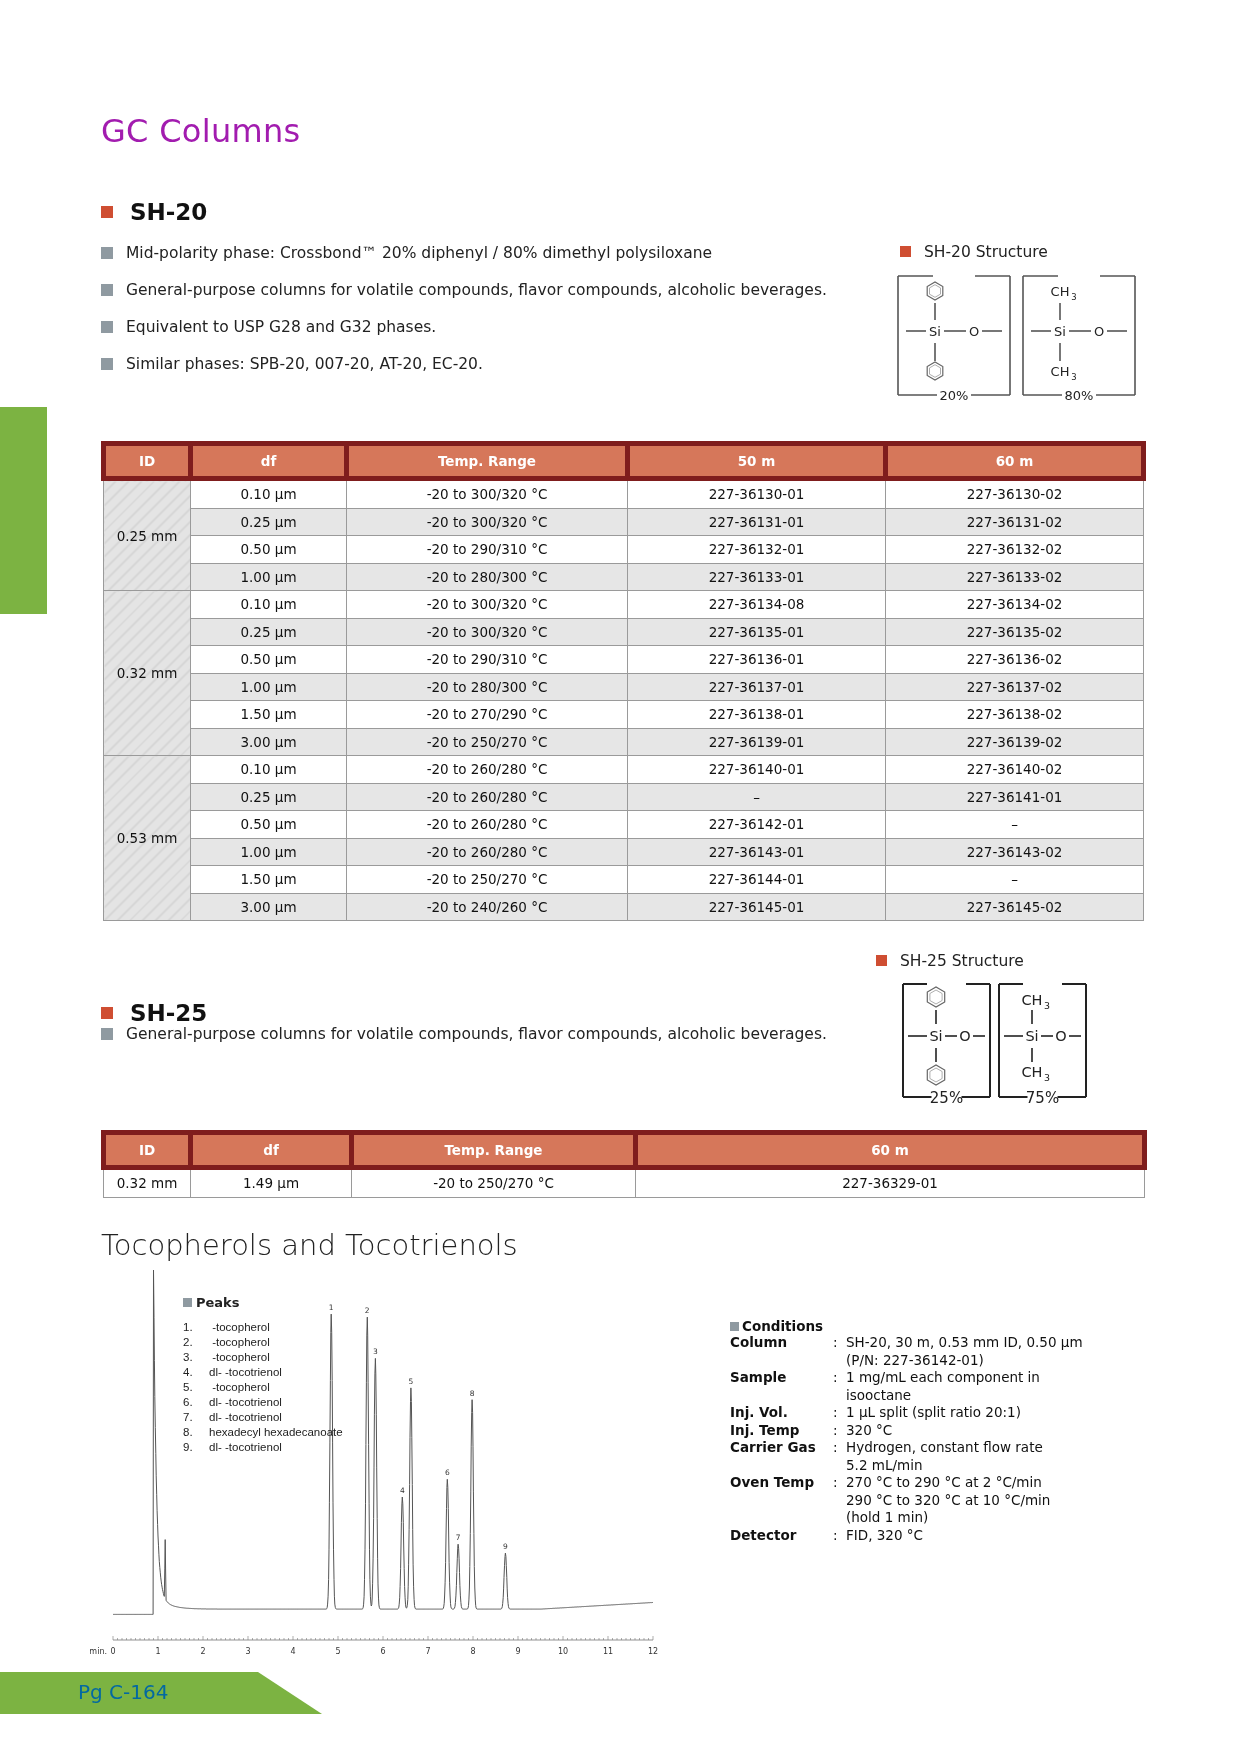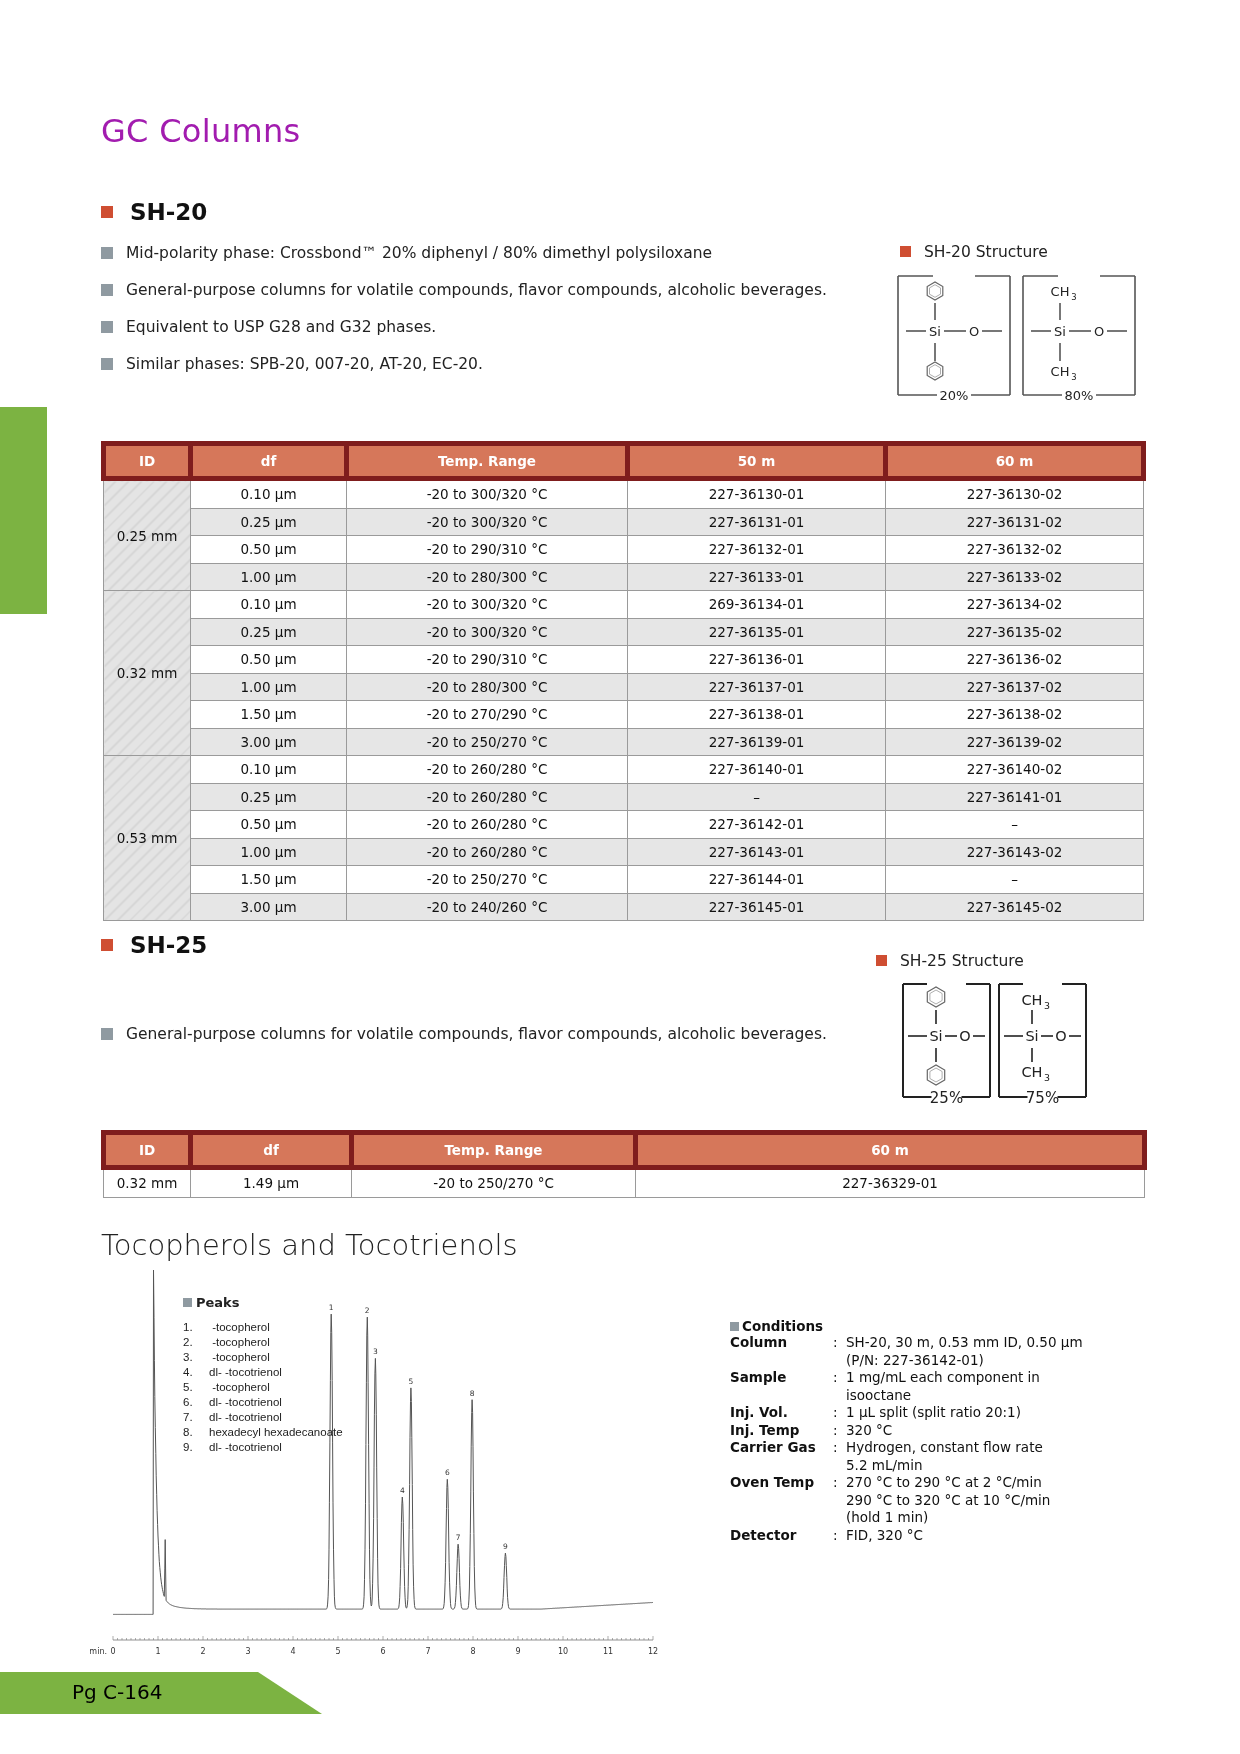--- a/index.html
+++ b/index.html
@@ -31,21 +31,21 @@
   .peaks .row { height: 15px; line-height: 15px; }
   .peaks .num { display: inline-block; width: 26px; }
   .cond { position: absolute; left: 730px; top: 1318px; font-size: 13.5px; color: #111; }
   .cond .hd { font-weight: bold; }
   .cond .hd .gsq { display:inline-block; width:9px; height:9px; background:#8f9aa1; margin-right:3px; }
   .cond .row { display: flex; line-height: 17.5px; }
   .cond .k { width: 103px; font-weight: bold; flex: none; }
   .cond .colon { width: 13px; flex: none; }
   .cond .v { white-space: pre-line; }
   .footer-tab { position: absolute; left: 0; top: 1672px; width: 322px; height: 42px; }
-  .footer-tab .txt { position: absolute; left: 72px; top: 8px; color: #000000; font-size: 20px; }
+  .footer-tab .txt { position: absolute; left: 78px; top: 8px; color: #0369a1; font-size: 20px; }
   #chrom { position: absolute; left: 90px; top: 1270px; }
 </style>
 </head>
 <body>
 
 <div class="side-tab"></div>
 
 <div class="page-title">GC Columns</div>
 
 <div class="section-h" style="left:101px; top:199px;">
@@ -151,21 +151,21 @@
       <tr class="alt">
         <td class="c">1.00 µm</td>
         <td class="c">-20 to 280/300 °C</td>
         <td class="c">227-36133-01</td>
         <td class="c">227-36133-02</td>
       </tr>
       <tr>
         <td class="idcell" rowspan="6">0.32 mm</td>
         <td class="c">0.10 µm</td>
         <td class="c">-20 to 300/320 °C</td>
-        <td class="c">269-36134-01</td>
+        <td class="c">227-36134-08</td>
         <td class="c">227-36134-02</td>
       </tr>
       <tr class="alt">
         <td class="c">0.25 µm</td>
         <td class="c">-20 to 300/320 °C</td>
         <td class="c">227-36135-01</td>
         <td class="c">227-36135-02</td>
       </tr>
       <tr>
         <td class="c">0.50 µm</td>
@@ -266,21 +266,21 @@
     <line x1="141" y1="56" x2="153" y2="56" stroke="#222" stroke-width="1.6"></line>
     <line x1="169" y1="56" x2="181" y2="56" stroke="#222" stroke-width="1.6"></line>
     <line x1="132" y1="44" x2="132" y2="30" stroke="#222" stroke-width="1.6"></line>
     <line x1="132" y1="68" x2="132" y2="82" stroke="#222" stroke-width="1.6"></line>
     <text x="132" y="25" font-size="14.5" fill="#222" text-anchor="middle">CH</text>
     <text x="147" y="29" font-size="9.425" fill="#222" text-anchor="middle">3</text>
     <text x="132" y="97" font-size="14.5" fill="#222" text-anchor="middle">CH</text>
     <text x="147" y="101" font-size="9.425" fill="#222" text-anchor="middle">3</text>
   </svg>
 
-<div class="section-h" style="left:101px; top:932px;">
+<div class="section-h" style="left:101px; top:1000px;">
   <span class="sq"></span><span>SH-25</span>
 </div>
 <ul class="bullets" style="top:1015px;">
   <li>
       <span class="gsq"></span>
       <span>General-purpose columns for volatile compounds, flavor compounds, alcoholic beverages.</span>
     </li>
 </ul>
 
 <table class="gc" style="left:101px; top:1130px; width:1041px;">

